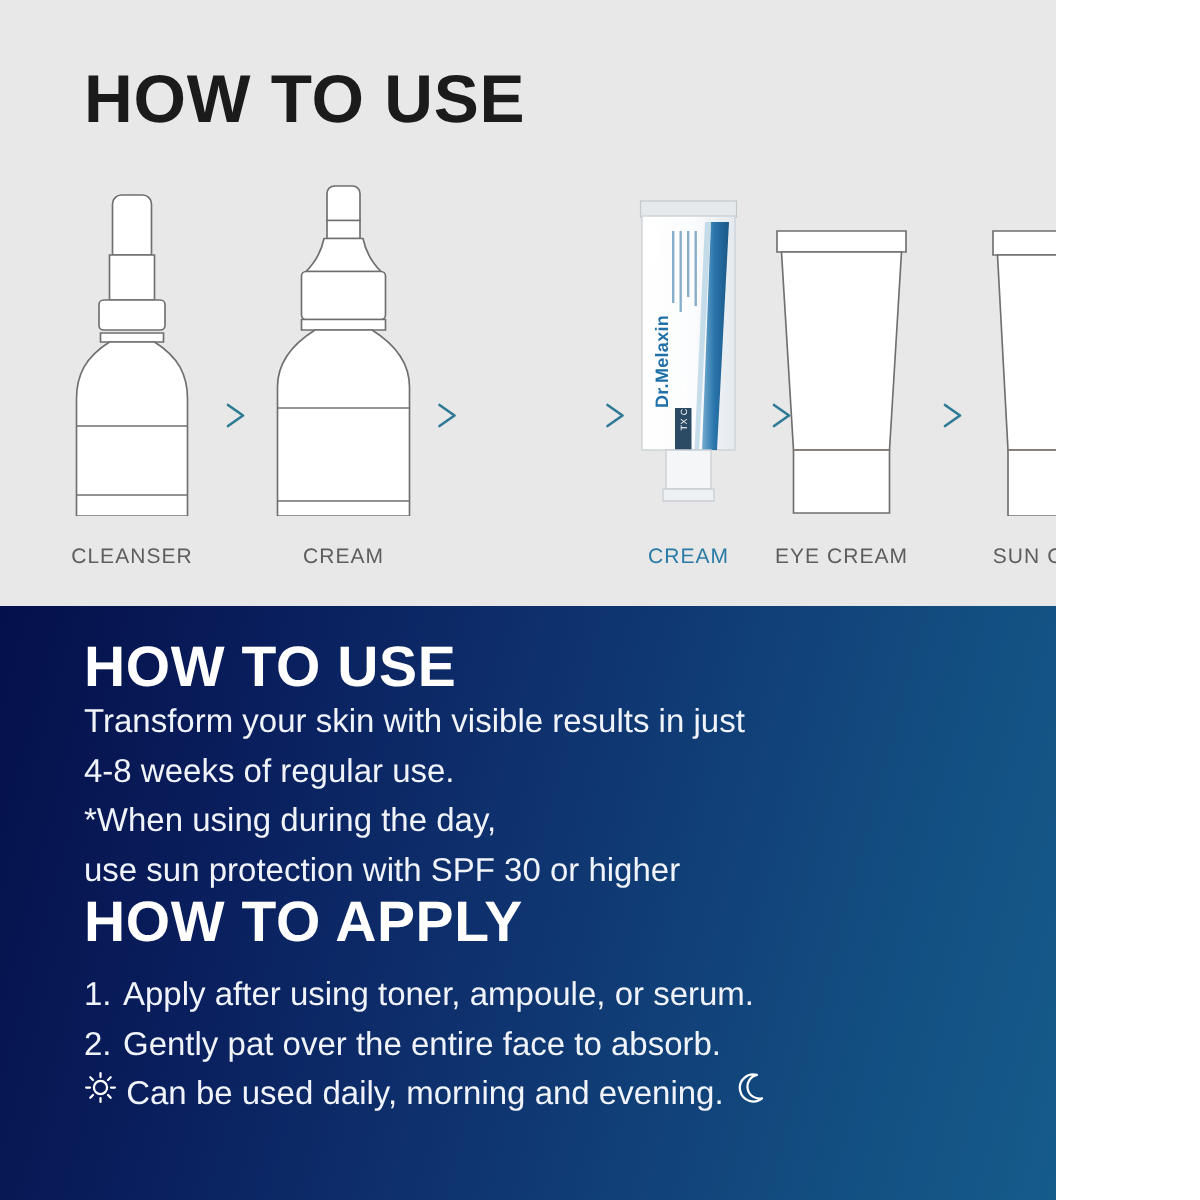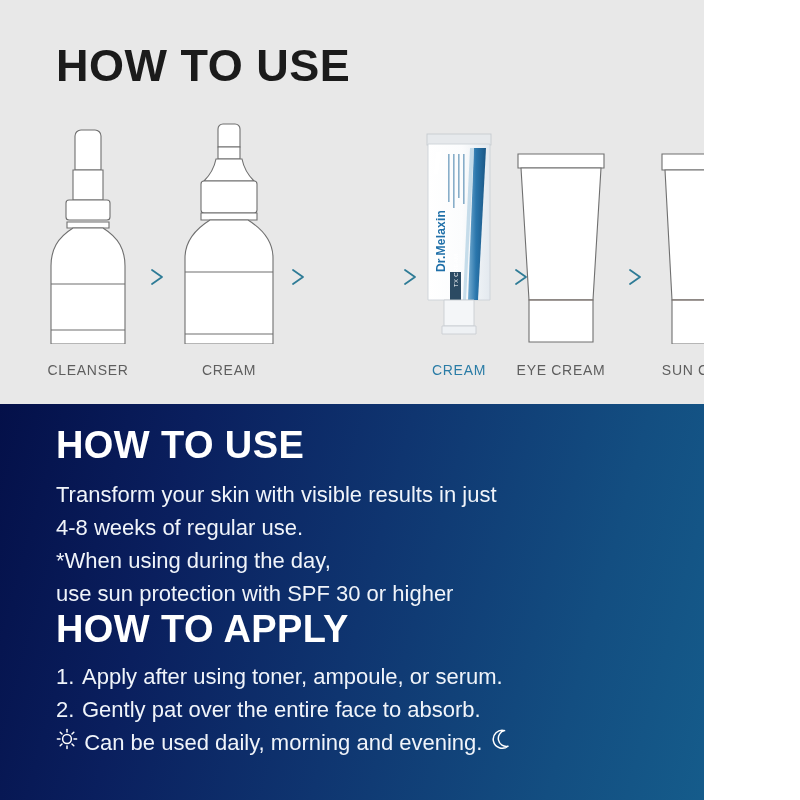--- a/index.html
+++ b/index.html
@@ -99,21 +99,20 @@
     font-weight: bold;
     letter-spacing: 0.4px;
     line-height: 1;
   }
   .bp-heading.h1 { margin-top: 22px; }
   .bp-heading.h2 { }
   .bp-body {
     color: #f0f4fa;
     font-size: 22px;
     line-height: 33px;
-    margin-top: 14px;
     font-weight: 300;
   }
   .bp-body .bline { white-space: nowrap; }
   .bp-list {
     color: #f0f4fa;
     font-size: 22px;
     line-height: 33px;
     margin-top: 12px;
     font-weight: 300;
   }

